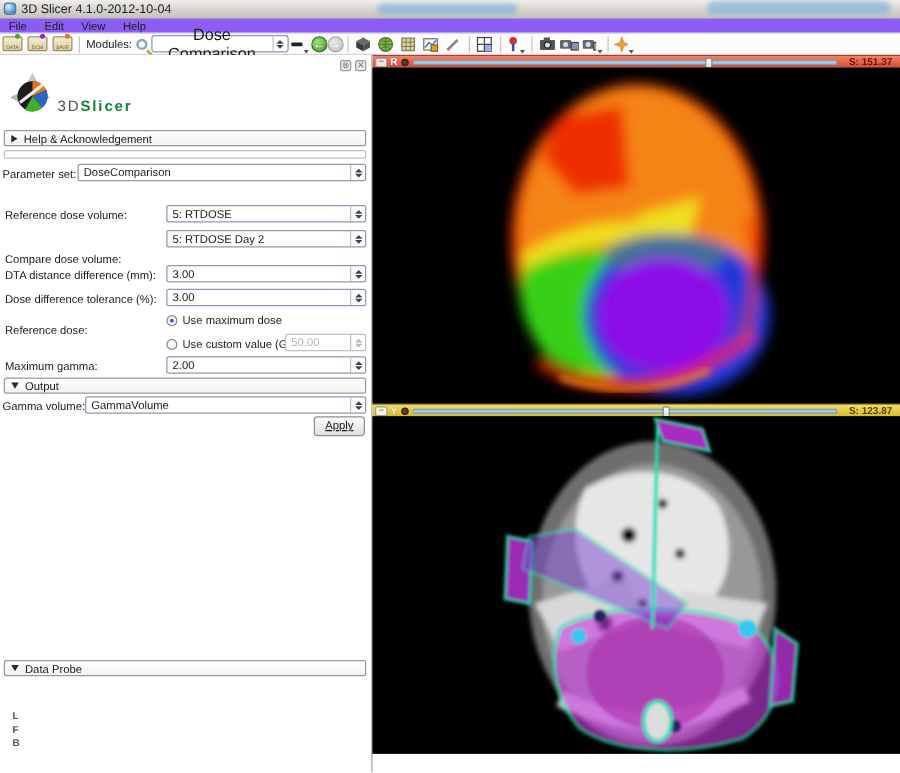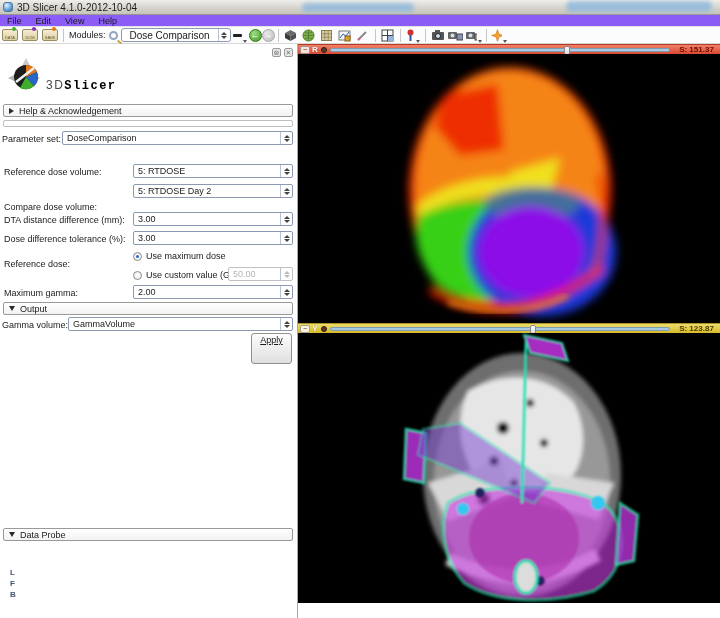--- a/index.html
+++ b/index.html
@@ -28,57 +28,57 @@
   .tb-ico { width:16px; height:15px; display:flex; align-items:center; justify-content:center; margin:0 1px; }
   .loader { position:relative; width:16px; height:12px; background:linear-gradient(#f4ecd2,#dcd0a8);
     border:1px solid #9a8c5e; border-radius:2px; margin:0 2px; font-size:4px; color:#6a5a20;
     display:flex; align-items:flex-end; justify-content:center; }
   .loader .dot { position:absolute; top:-3px; right:1px; width:4px; height:4px; border-radius:50%; }
   .dot-green{ background:#3fae2a; } .dot-purple{ background:#8a2bbf; } .dot-orange{ background:#e07818; }
   .mag { position:relative; width:9px; height:9px; border:2px solid #8fa6c0; border-radius:50%; margin:0 3px; }
   .mag::after { content:""; position:absolute; width:5px; height:2px; background:#caa23c; transform:rotate(40deg);
     left:6px; top:8px; }
   .module-combo { width:110px; height:14px; border:1px solid #8a9ab0; border-radius:3px; background:#fff;
-    display:flex; align-items:center; font-size:10px; }
+    display:flex; align-items:center; font-size:13px; }
   .module-combo .val { flex:1; text-align:center; }
   .spin { width:12px; align-self:stretch; border-left:1px solid #b9c3d0; display:flex; flex-direction:column;
     align-items:center; justify-content:center; gap:1px; }
   .tri-up { width:0; height:0; border-left:3px solid transparent; border-right:3px solid transparent; border-bottom:3px solid #444; }
   .tri-dn { width:0; height:0; border-left:3px solid transparent; border-right:3px solid transparent; border-top:3px solid #444; }
   .hist-bar { width:9px; height:3px; background:#222; border-radius:1px; }
   .mini-dd { width:0; height:0; border-left:2.5px solid transparent; border-right:2.5px solid transparent;
     border-top:3px solid #555; margin-left:1px; align-self:flex-end; }
   .nav-circle { width:13px; height:13px; border-radius:50%; display:flex; align-items:center; justify-content:center;
     color:#fff; font-size:9px; font-weight:bold; line-height:13px; }
   .nav-back { background:radial-gradient(circle at 35% 30%, #9fdc7f, #3f9a28); border:1px solid #2d7318; }
   .nav-fwd { background:radial-gradient(circle at 35% 30%, #e8e8e8, #bdbdbd); border:1px solid #a5a5a5; color:#fff; }
 
   
   .left-panel { position:absolute; left:0; top:44px; width:298px; height:574px; background:#fff;
     border-right:1px solid #a8a8a8; font-size:9px; }
   .corner-ico { position:absolute; width:9px; height:9px; border:1px solid #9a9a9a; border-radius:2px;
     background:#e9e9e9; color:#777; font-size:7px; line-height:7px; text-align:center; }
   .slicer-logo { position:absolute; left:4px; top:12px; }
   .logo-text { position:absolute; left:46px; top:34px; font-size:12px; letter-spacing:1.5px; color:#4a4a4a; }
-  .logo-text b { color:#000000;font-family:Liberation Mono, monospace; }
+  .logo-text b { color:#15803d; }
   .collapsible { position:absolute; left:3px; width:290px; height:13px; border:1px solid #9a9a9a; border-radius:2px;
     background:linear-gradient(#ffffff,#f2f2f2); display:flex; align-items:center; padding-left:5px; gap:5px; }
   .arrow-right { width:0; height:0; border-top:3.5px solid transparent; border-bottom:3.5px solid transparent; border-left:5px solid #2a2a2a; }
   .arrow-down { width:0; height:0; border-left:3.5px solid transparent; border-right:3.5px solid transparent; border-top:5px solid #2a2a2a; }
   .thin-strip { position:absolute; left:3px; top:76px; width:290px; height:7px; border:1px solid #bfbfbf; border-radius:2px; }
   .f-label { position:absolute; left:4px; color:#1a1a1a; }
   .field { position:absolute; height:14px; border:1px solid #8a9ab0; border-radius:2px; background:#fff;
     display:flex; align-items:center; }
   .field .val { flex:1; padding-left:4px; font-size:9px; white-space:nowrap; overflow:hidden; }
   .field.disabled { border-color:#c0c0c0; }
   .field.disabled .val { color:#b5b5b5; }
   .radio { width:9px; height:9px; border-radius:50%; border:1px solid #8a8a8a; background:radial-gradient(#fff,#e9e9e9);
     display:inline-block; vertical-align:-2px; margin-right:4px; position:relative; }
   .radio.checked::after { content:""; position:absolute; left:2px; top:2px; width:3px; height:3px; border-radius:50%; background:#2a66c8; }
-  .apply-btn { position:absolute; left:251px; top:289px; width:41px; height:31px; border:1px solid #8f8f8f; border-radius:3px;
+  .apply-btn { position:absolute; left:251px; top:289px; width:41px; height:16px; border:1px solid #8f8f8f; border-radius:3px;
     background:linear-gradient(#fdfdfd,#dfdfdf); font-size:9px; text-align:center; line-height:13px;text-decoration:underline; }
   .orient { position:absolute; left:10px; color:#44546a; font-weight:bold; font-size:8px; }
 
   
   .slice-bar { position:absolute; left:298px; width:422px; height:10px; display:flex; align-items:center; font-size:8px; }
   .bar-red { top:44px; background:linear-gradient(#f08168,#d94a31); border-top:1px solid #b33a24; }
   .bar-yellow { top:323px; background:linear-gradient(#eedd6a,#d7ba2b); border-top:1px solid #a8922a; }
   .bar-min { width:10px; height:8px; margin-left:2px; background:rgba(255,255,255,.8); border:1px solid rgba(0,0,0,.35);
     border-radius:2px; color:#333; font-size:7px; line-height:6px; text-align:center; }
   .bar-letter { width:10px; text-align:center; color:#fff; font-weight:bold; font-size:8px; text-shadow:0 0 1px rgba(0,0,0,.5); }

